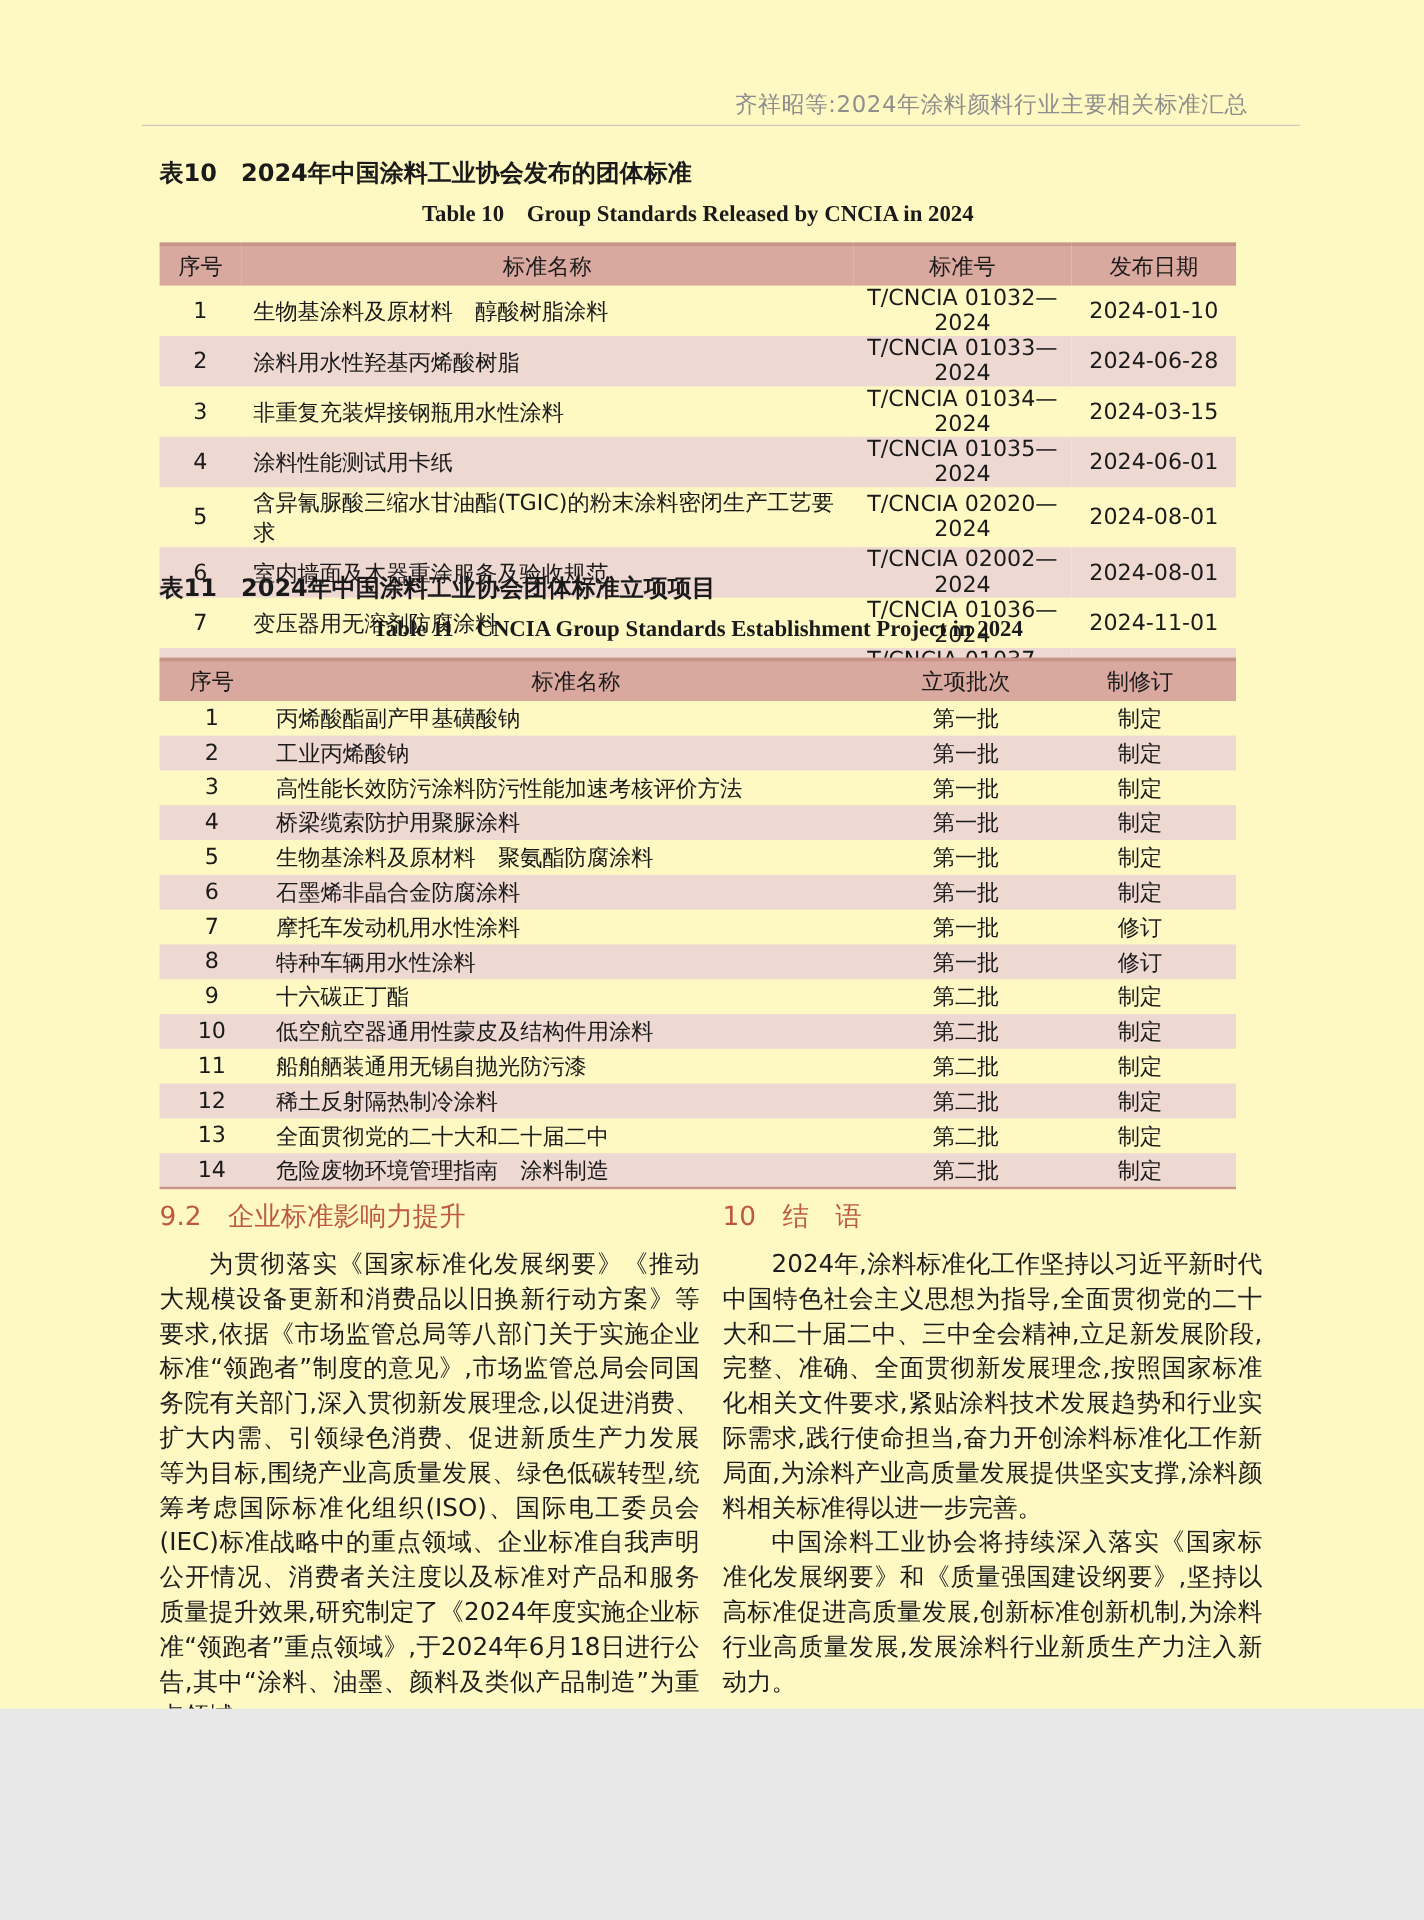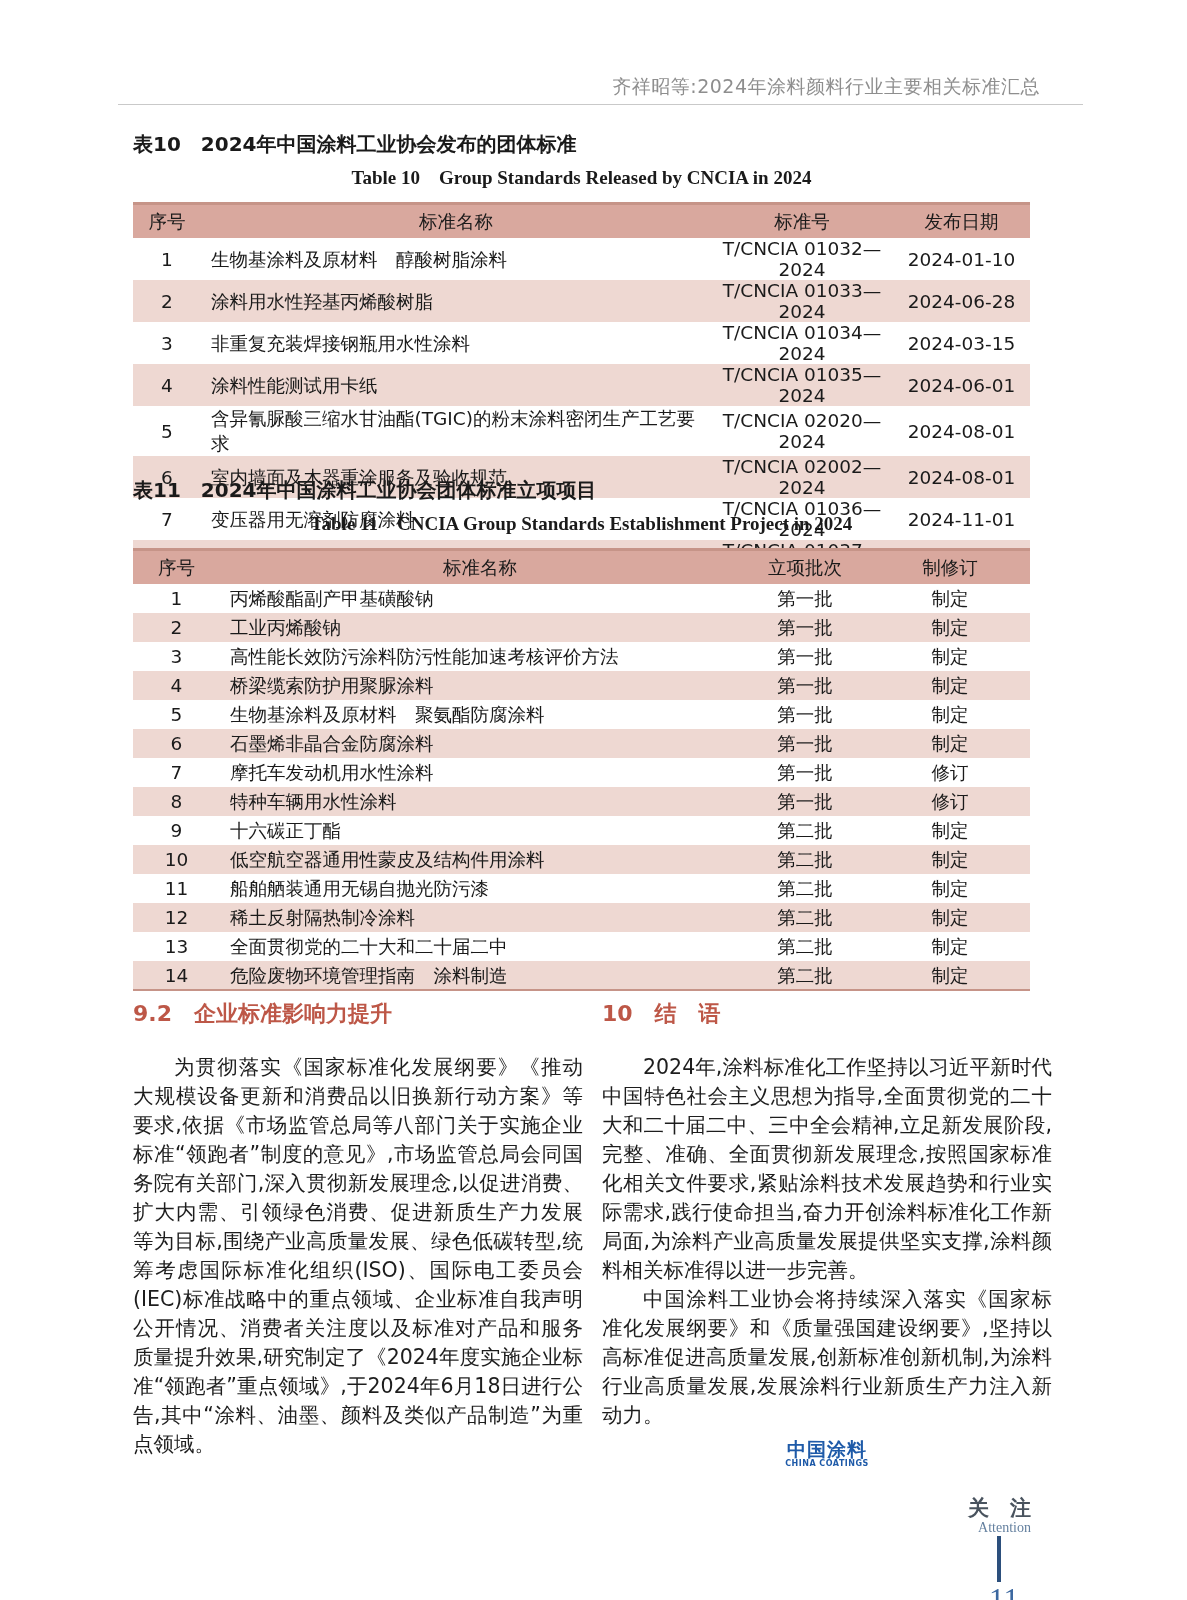--- a/index.html
+++ b/index.html
@@ -1,20 +1,20 @@
 <!DOCTYPE html>
 <html style="--accent: #bd5747; --table-header-bg: #d9a89e; --table-stripe-bg: #eed8d2; --table-border: #c69488; --header-gray: #8e8e8e; --text: #1d1d1d; --logo-blue: #1e5aa8; --footer-zh: #49535e; --footer-en: #64809f; --footer-bar: #2c4f7c; --footer-page: #3c68a0;"><head>
 <meta charset="utf-8">
 <style>
   html, body { margin: 0; padding: 0; background: #e8e8e8; }
   .page {
     position: relative;
-    width: 1187px; height: 1600px;
+    width: 1187px; height: 1424px;
     margin: 0 auto;
-    background: #ffffff;
+    background: #fef9c3;
     font-family: "DejaVu Sans", sans-serif;
     color: var(--text, #1d1d1d);
     overflow: hidden;
   }
 
   
   .running-header {
     position: absolute; top: 74px; right: 147px;
     font-size: 19px; color: var(--header-gray, #8e8e8e);
     letter-spacing: 0.5px;
@@ -54,23 +54,23 @@
   tbody tr:nth-child(even) { background: var(--table-stripe-bg, #eed8d2); }
   tbody tr:last-child { border-bottom: 2px solid var(--table-border, #c69488); }
   tbody td { padding: 0; text-align: center; color: #1a1a1a; }
   tbody td:nth-child(2) { text-align: left; padding-left: 10px; }
 
   
   .col { position: absolute; top: 999px; width: 450px; }
   .col.left  { left: 133px; }
   .col.right { left: 602px; }
   .sec-heading {
-    margin: 0 0 24px 0;
+    margin: 0 0 10px 0;
     color: var(--accent, #bd5747);
-    font-size: 22px; font-weight: bold;
+    font-size: 22px; font-weight: normal;
   }
   .col p {
     margin: 0; font-size: 20.5px; line-height: 29px;
     text-indent: 2em; text-align: justify; color: #1d1d1d;
   }
   .logo { margin-top: 10px; text-align: center; line-height: 1.05; }
   .logo-zh {
     color: var(--logo-blue, #1e5aa8);
     font-weight: bold; font-size: 19px; letter-spacing: 1px;
   }

